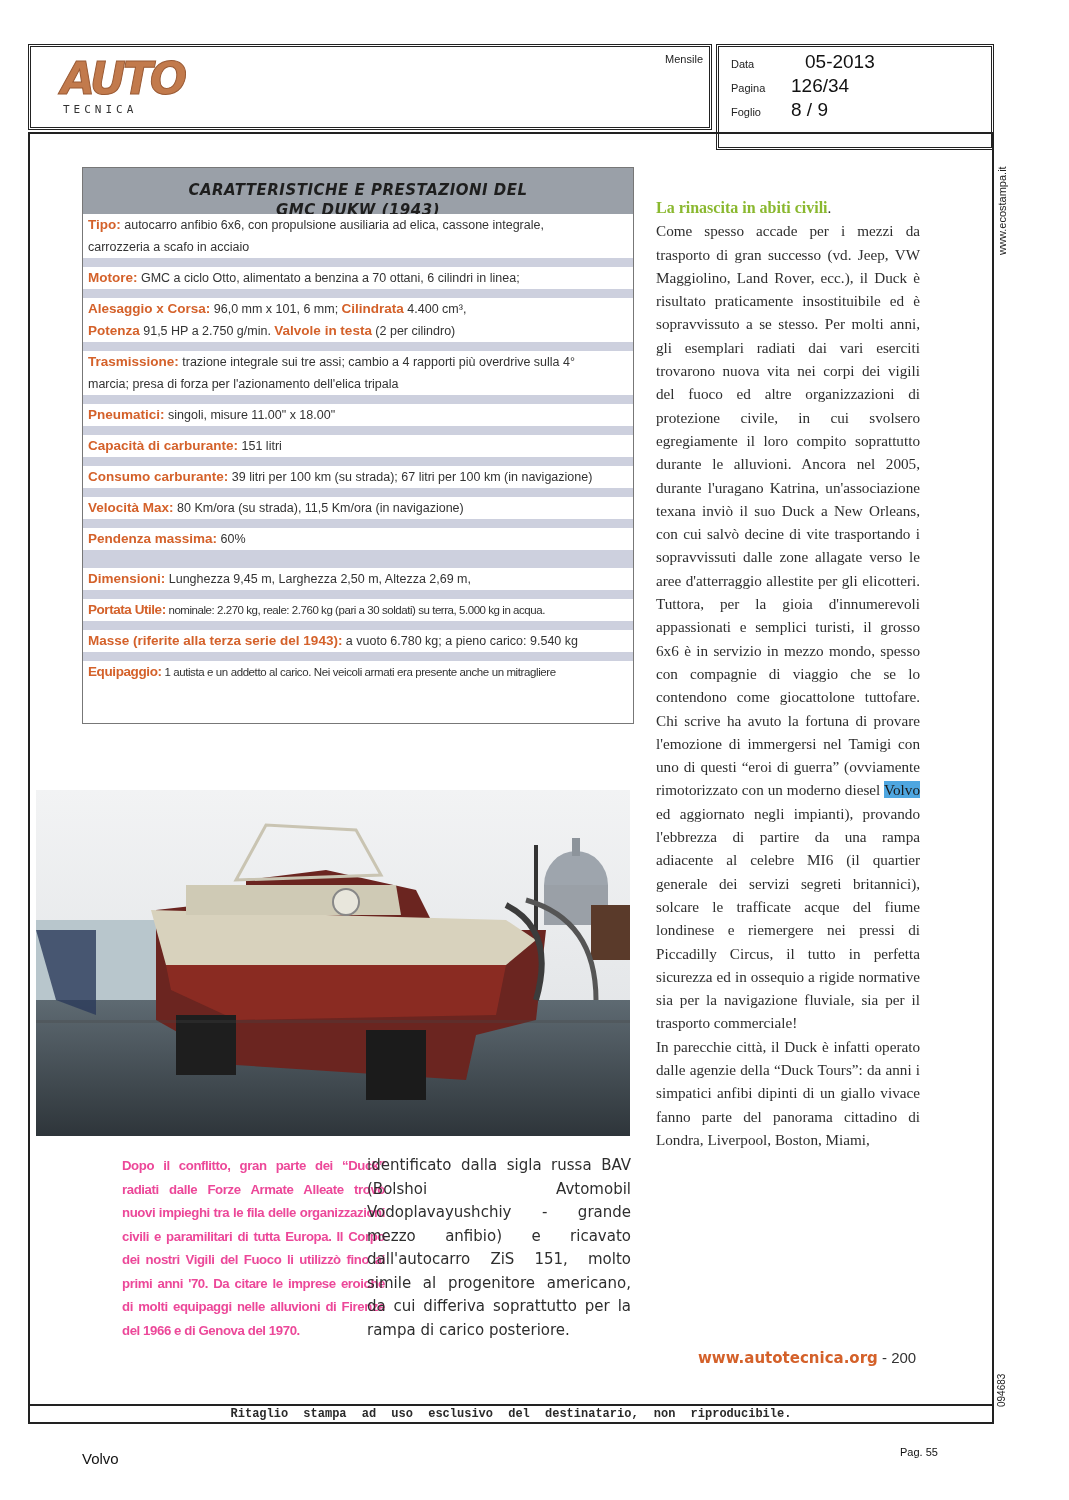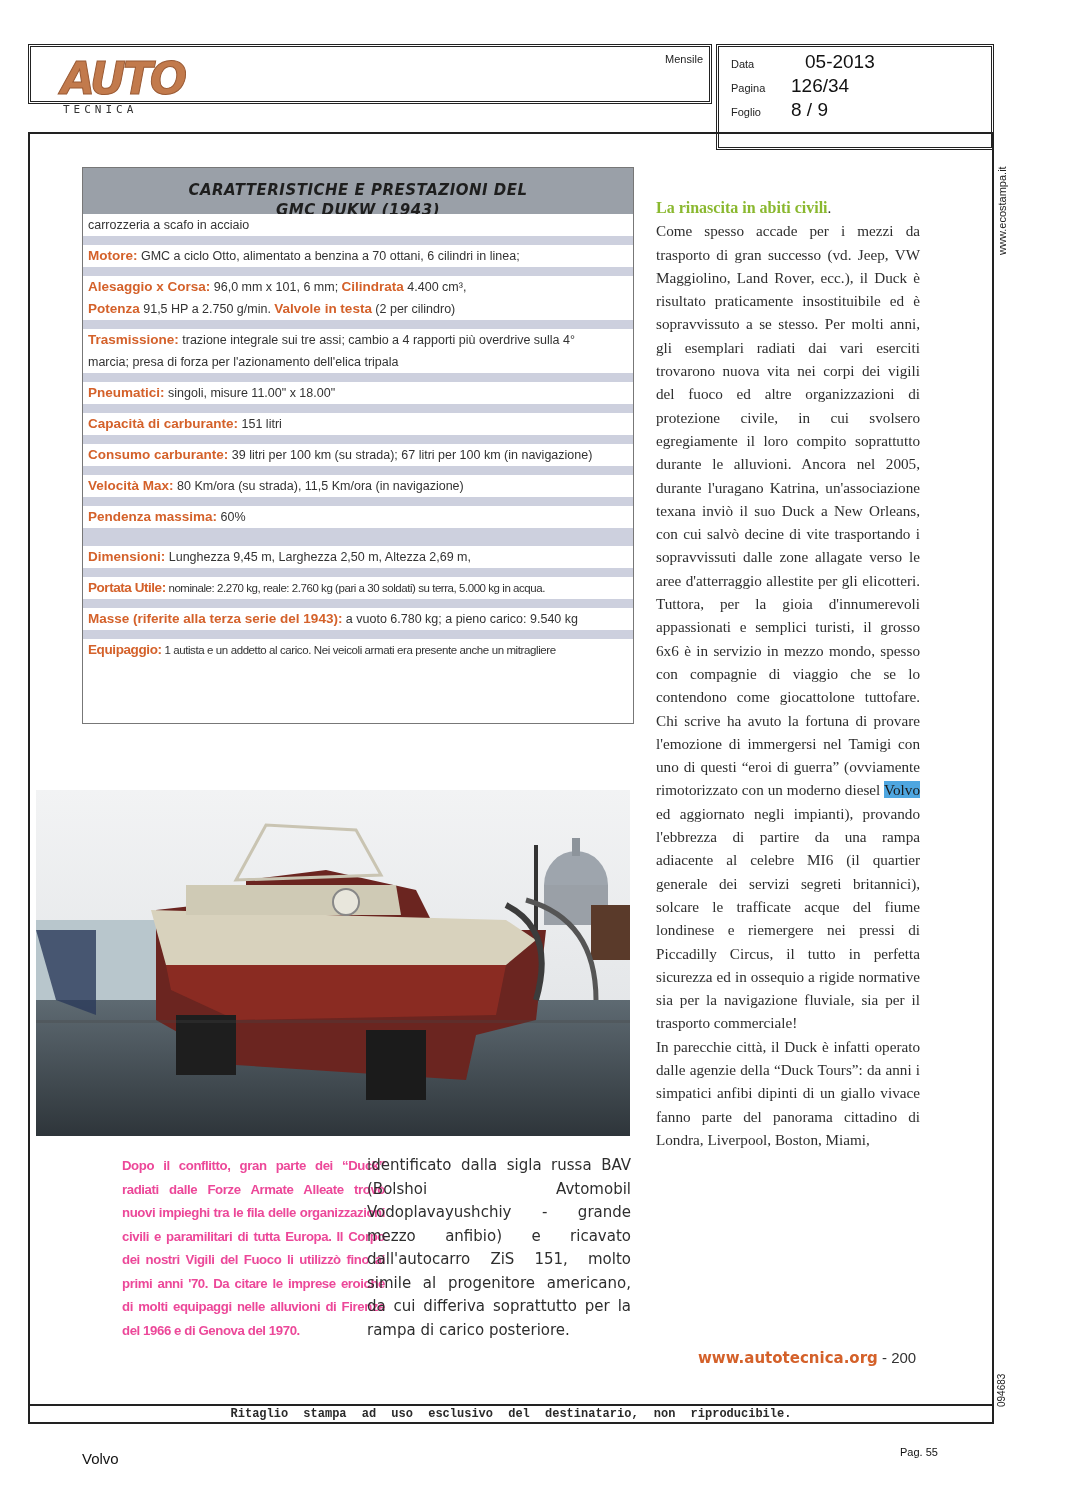--- a/index.html
+++ b/index.html
@@ -1,21 +1,21 @@
 <!DOCTYPE html>
 <html><head>
 <meta charset="utf-8">
 <style>
   * { box-sizing: border-box; margin: 0; padding: 0; }
   html, body { width: 1069px; height: 1500px; background: #ffffff; overflow: hidden; }
   body { position: relative; font-family: "Liberation Sans", sans-serif; color: #2a2a2a; }
 
   
   .hdr-box { position: absolute; border: 2px solid #222; border-style: double; border-width: 3px; }
-  .hdr-logo-box { left: 28px; top: 44px; width: 684px; height: 60px; }
+  .hdr-logo-box { left: 28px; top: 44px; width: 684px; height: 86px; }
   .hdr-meta-box { left: 716px; top: 44px; width: 278px; height: 106px; }
   .logo { position: absolute; left: 30px; top: 10px; }
   .logo-auto { font-family: "DejaVu Sans", sans-serif; font-weight: bold; font-size: 44px; letter-spacing: -3px;
     color: #c27a4c; -webkit-text-stroke: 1px #9a5a34; line-height: 44px; font-style: italic; }
   .logo-tecnica { font-family: "DejaVu Sans Mono", monospace; font-size: 11px; letter-spacing: 4px; color: #333; margin-left: 2px; margin-top: 2px; }
   .mensile { position: absolute; right: 6px; top: 6px; font-size: 11px; color: #222; text-align: right; }
   .meta-row { position: absolute; left: 12px; display: flex; align-items: baseline; }
   .meta-label { width: 60px; font-size: 11px; color: #222; }
   .meta-value { font-size: 19px; color: #111; }
 
@@ -86,20 +86,21 @@
     <span>www.ecostampa.it</span>
   </div>
 
 <div class="main-frame"></div>
 
 <div class="spec-box">
   <div class="spec-title">
     <div>CARATTERISTICHE E PRESTAZIONI DEL</div>
     <div>GMC DUKW (1943)</div>
   </div>
+  <div class="spec-row band-a"><span class="k">Tipo:</span><span> autocarro anfibio 6x6, con propulsione ausiliaria ad elica, cassone integrale,</span></div>
   <div class="spec-row band-a">carrozzeria a scafo in acciaio</div>
   <div class="spec-sep"></div>
   <div class="spec-row band-a"><span class="k">Motore:</span><span> GMC a ciclo Otto, alimentato a benzina a 70 ottani, 6 cilindri in linea;</span></div>
   <div class="spec-sep"></div>
   <div class="spec-row band-a"><span class="k">Alesaggio x Corsa:</span><span> 96,0 mm x 101, 6 mm; </span><span class="k">Cilindrata</span><span> 4.400 cm³,</span></div>
   <div class="spec-row band-a"><span class="k">Potenza</span><span> 91,5 HP a 2.750 g/min. </span><span class="k">Valvole in testa</span><span> (2 per cilindro)</span></div>
   <div class="spec-sep"></div>
   <div class="spec-row band-a"><span class="k">Trasmissione:</span><span> trazione integrale sui tre assi; cambio a 4 rapporti più overdrive sulla 4°</span></div>
   <div class="spec-row band-a">marcia; presa di forza per l'azionamento dell'elica tripala</div>
   <div class="spec-sep"></div>

